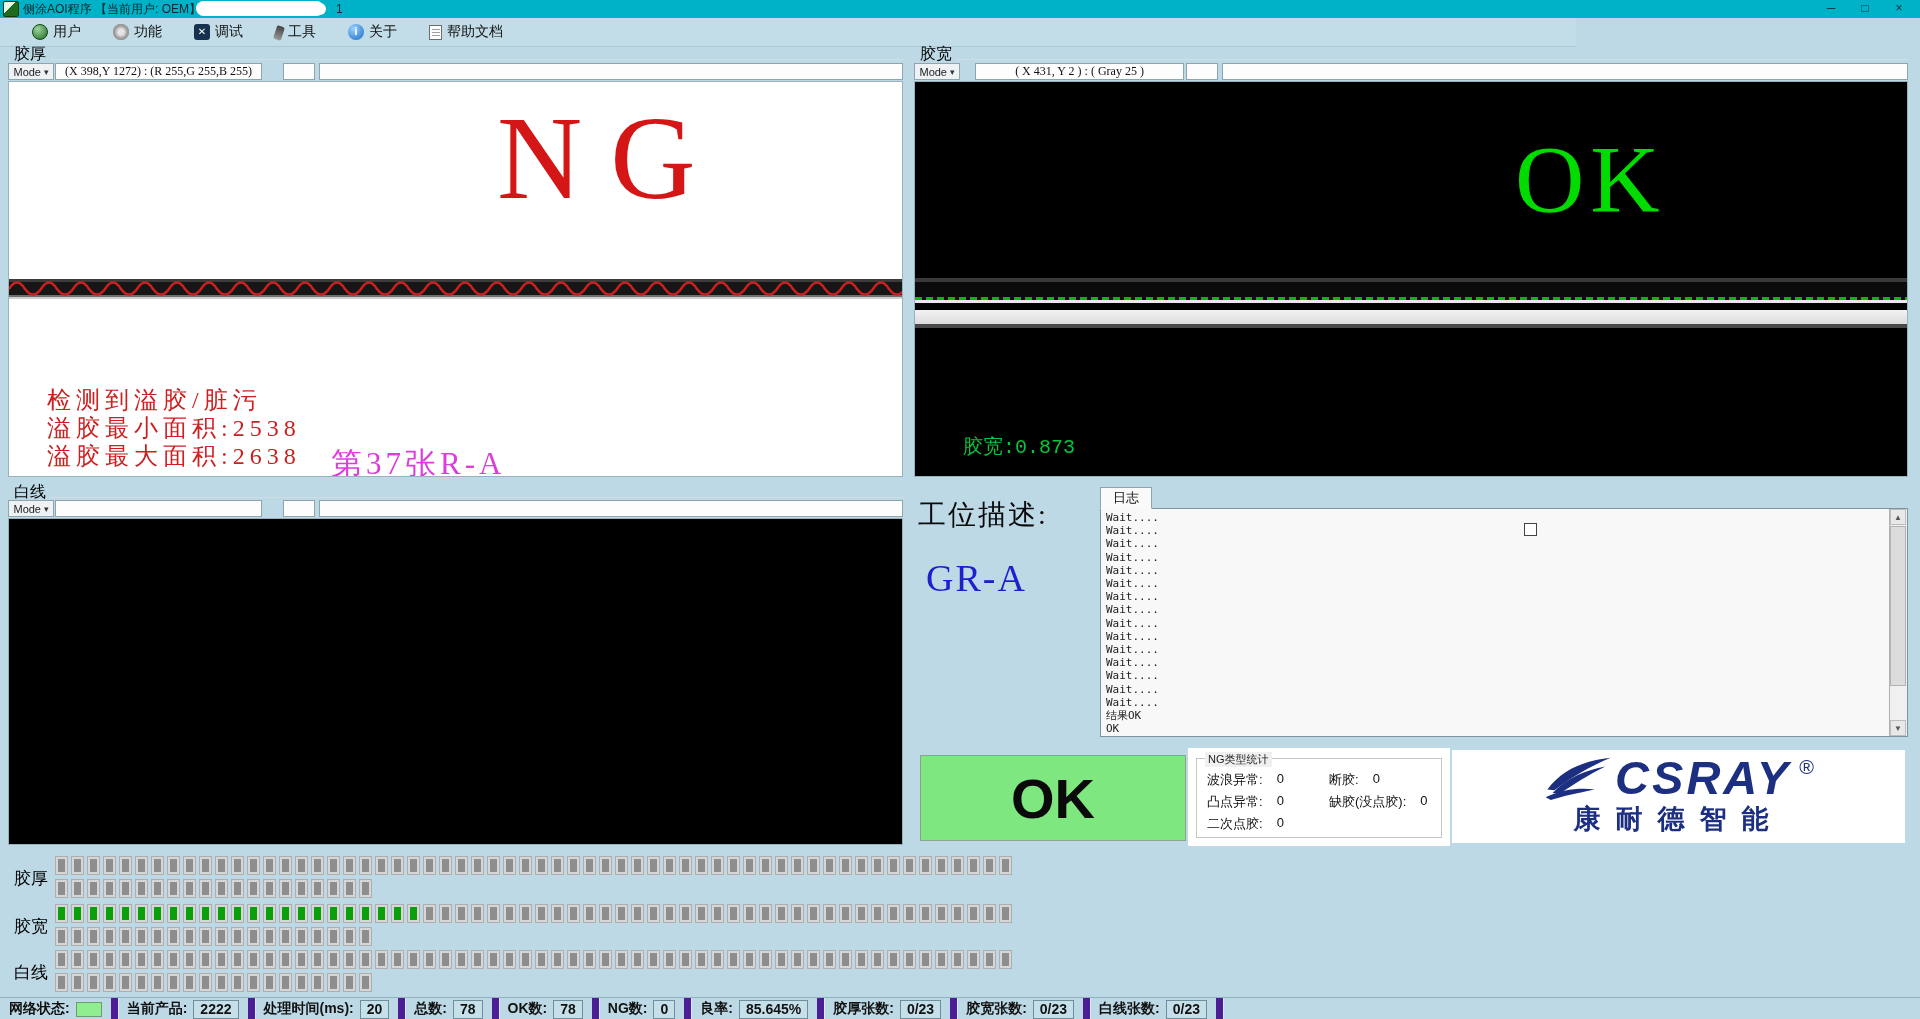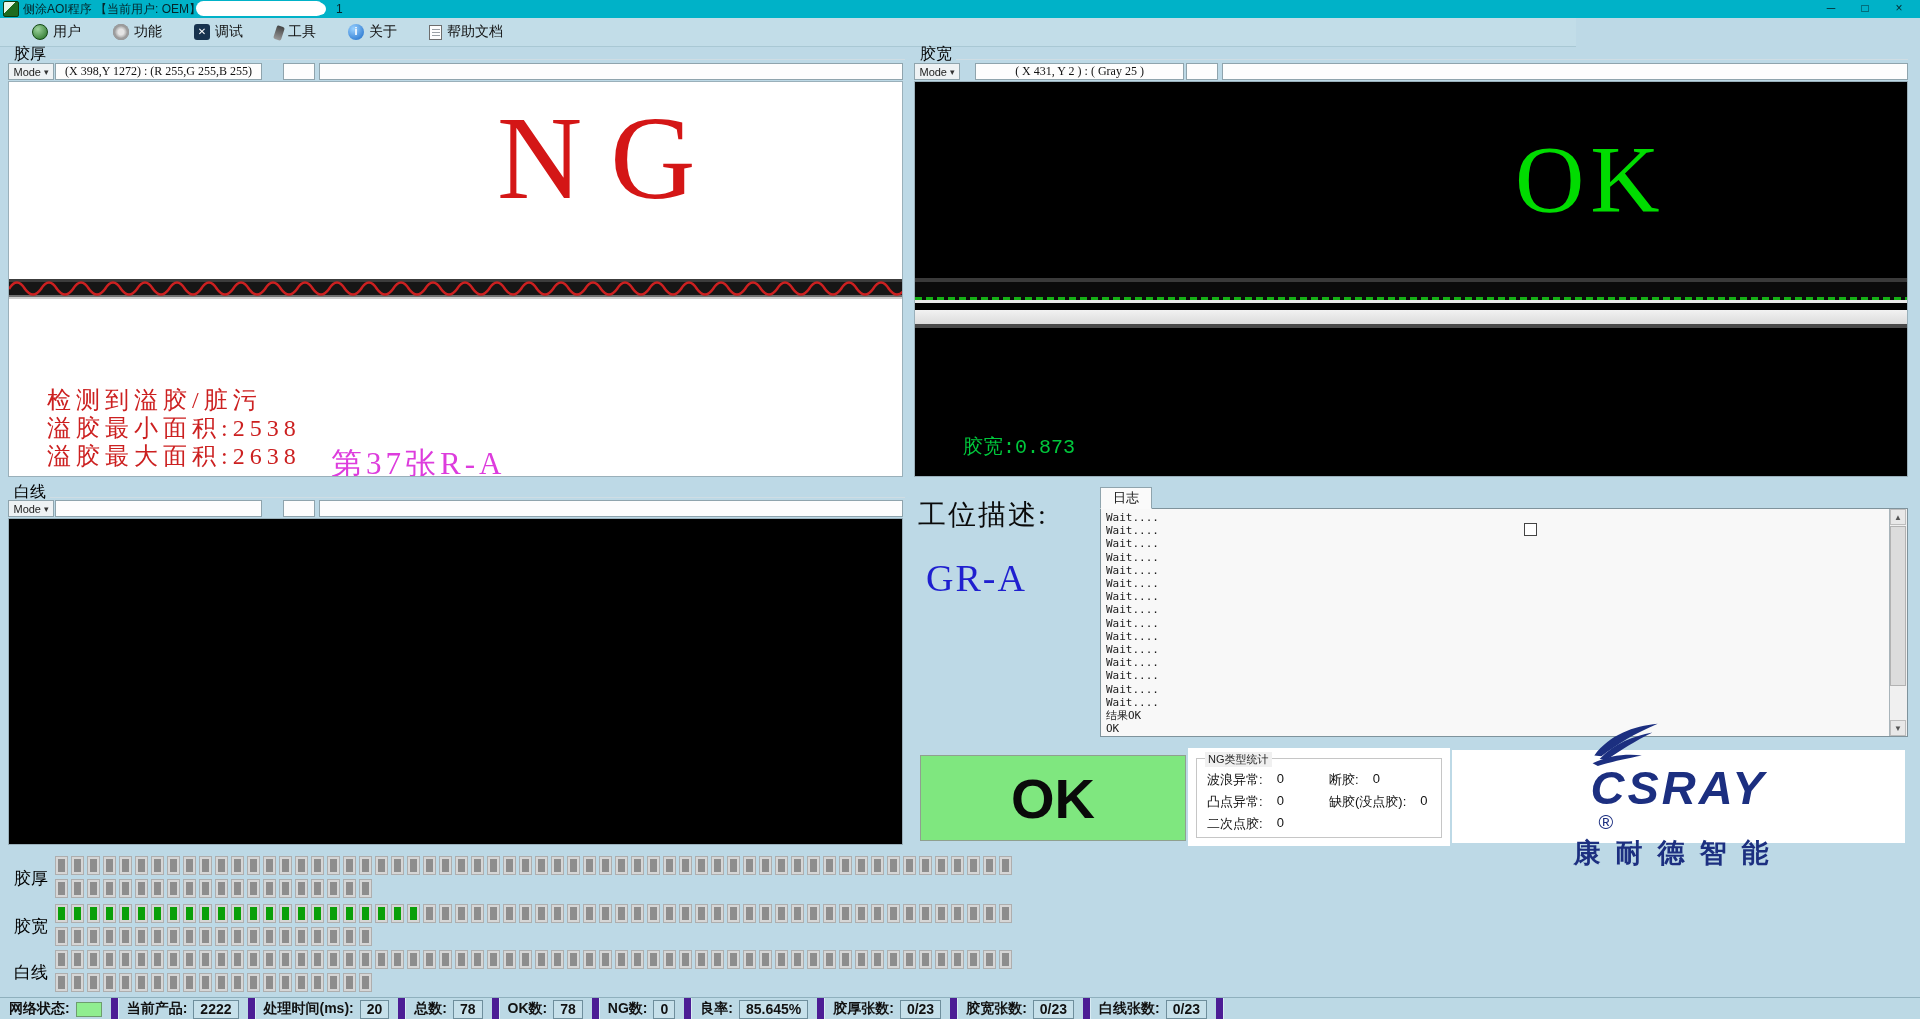--- a/index.html
+++ b/index.html
@@ -96,21 +96,21 @@
              font-size:56px;font-weight:bold;color:#0a0a0a;}
   .stats-panel{position:absolute;left:1188px;top:748px;width:262px;height:98px;background:#ffffff;}
   .stats-group{position:absolute;left:8px;top:10px;width:246px;height:80px;border:1px solid #c6c6c6;box-sizing:border-box;}
   .stats-title{position:absolute;left:8px;top:-7px;background:#f0f0f0;padding:0 3px;font-size:11px;color:#222;}
   .stats-col{position:absolute;top:12px;font-size:13px;}
   .stats-row{height:22px;display:flex;}
   .stats-row .lbl{display:inline-block;}
   .stats-row .val{display:inline-block;margin-left:14px;}
   .logo-box{position:absolute;left:1452px;top:750px;width:453px;height:93px;background:#fff;
             display:flex;flex-direction:column;align-items:center;justify-content:center;}
-  .logo-row{display:flex;align-items:flex-start;flex-direction:column;}
+  .logo-row{display:flex;align-items:flex-start;}
   .logo-brand{font-size:47px;font-weight:bold;font-style:italic;color:var(--logo-navy,#1c2f80);letter-spacing:3px;line-height:0.95;}
   .logo-reg{font-size:20px;color:var(--logo-navy,#1c2f80);margin-left:8px;}
   .logo-sub{font-size:27px;font-weight:bold;color:var(--logo-navy,#1c2f80);letter-spacing:15px;margin-top:1px;}
 
   
   .ind-group{position:absolute;left:0;width:1920px;height:44px;}
   .ind-label{position:absolute;left:14px;top:50%;transform:translateY(-50%);font-size:17px;color:#000;}
   .ind-row{position:absolute;left:55px;display:flex;gap:3px;}
   .ind-sq{width:13px;height:19px;box-sizing:border-box;border:1px solid #aeaeae;background:#d6d6d6;padding:2px;}
   .ind-sq > div{width:100%;height:100%;background:var(--indicator-gray,#8d8d8d);}

